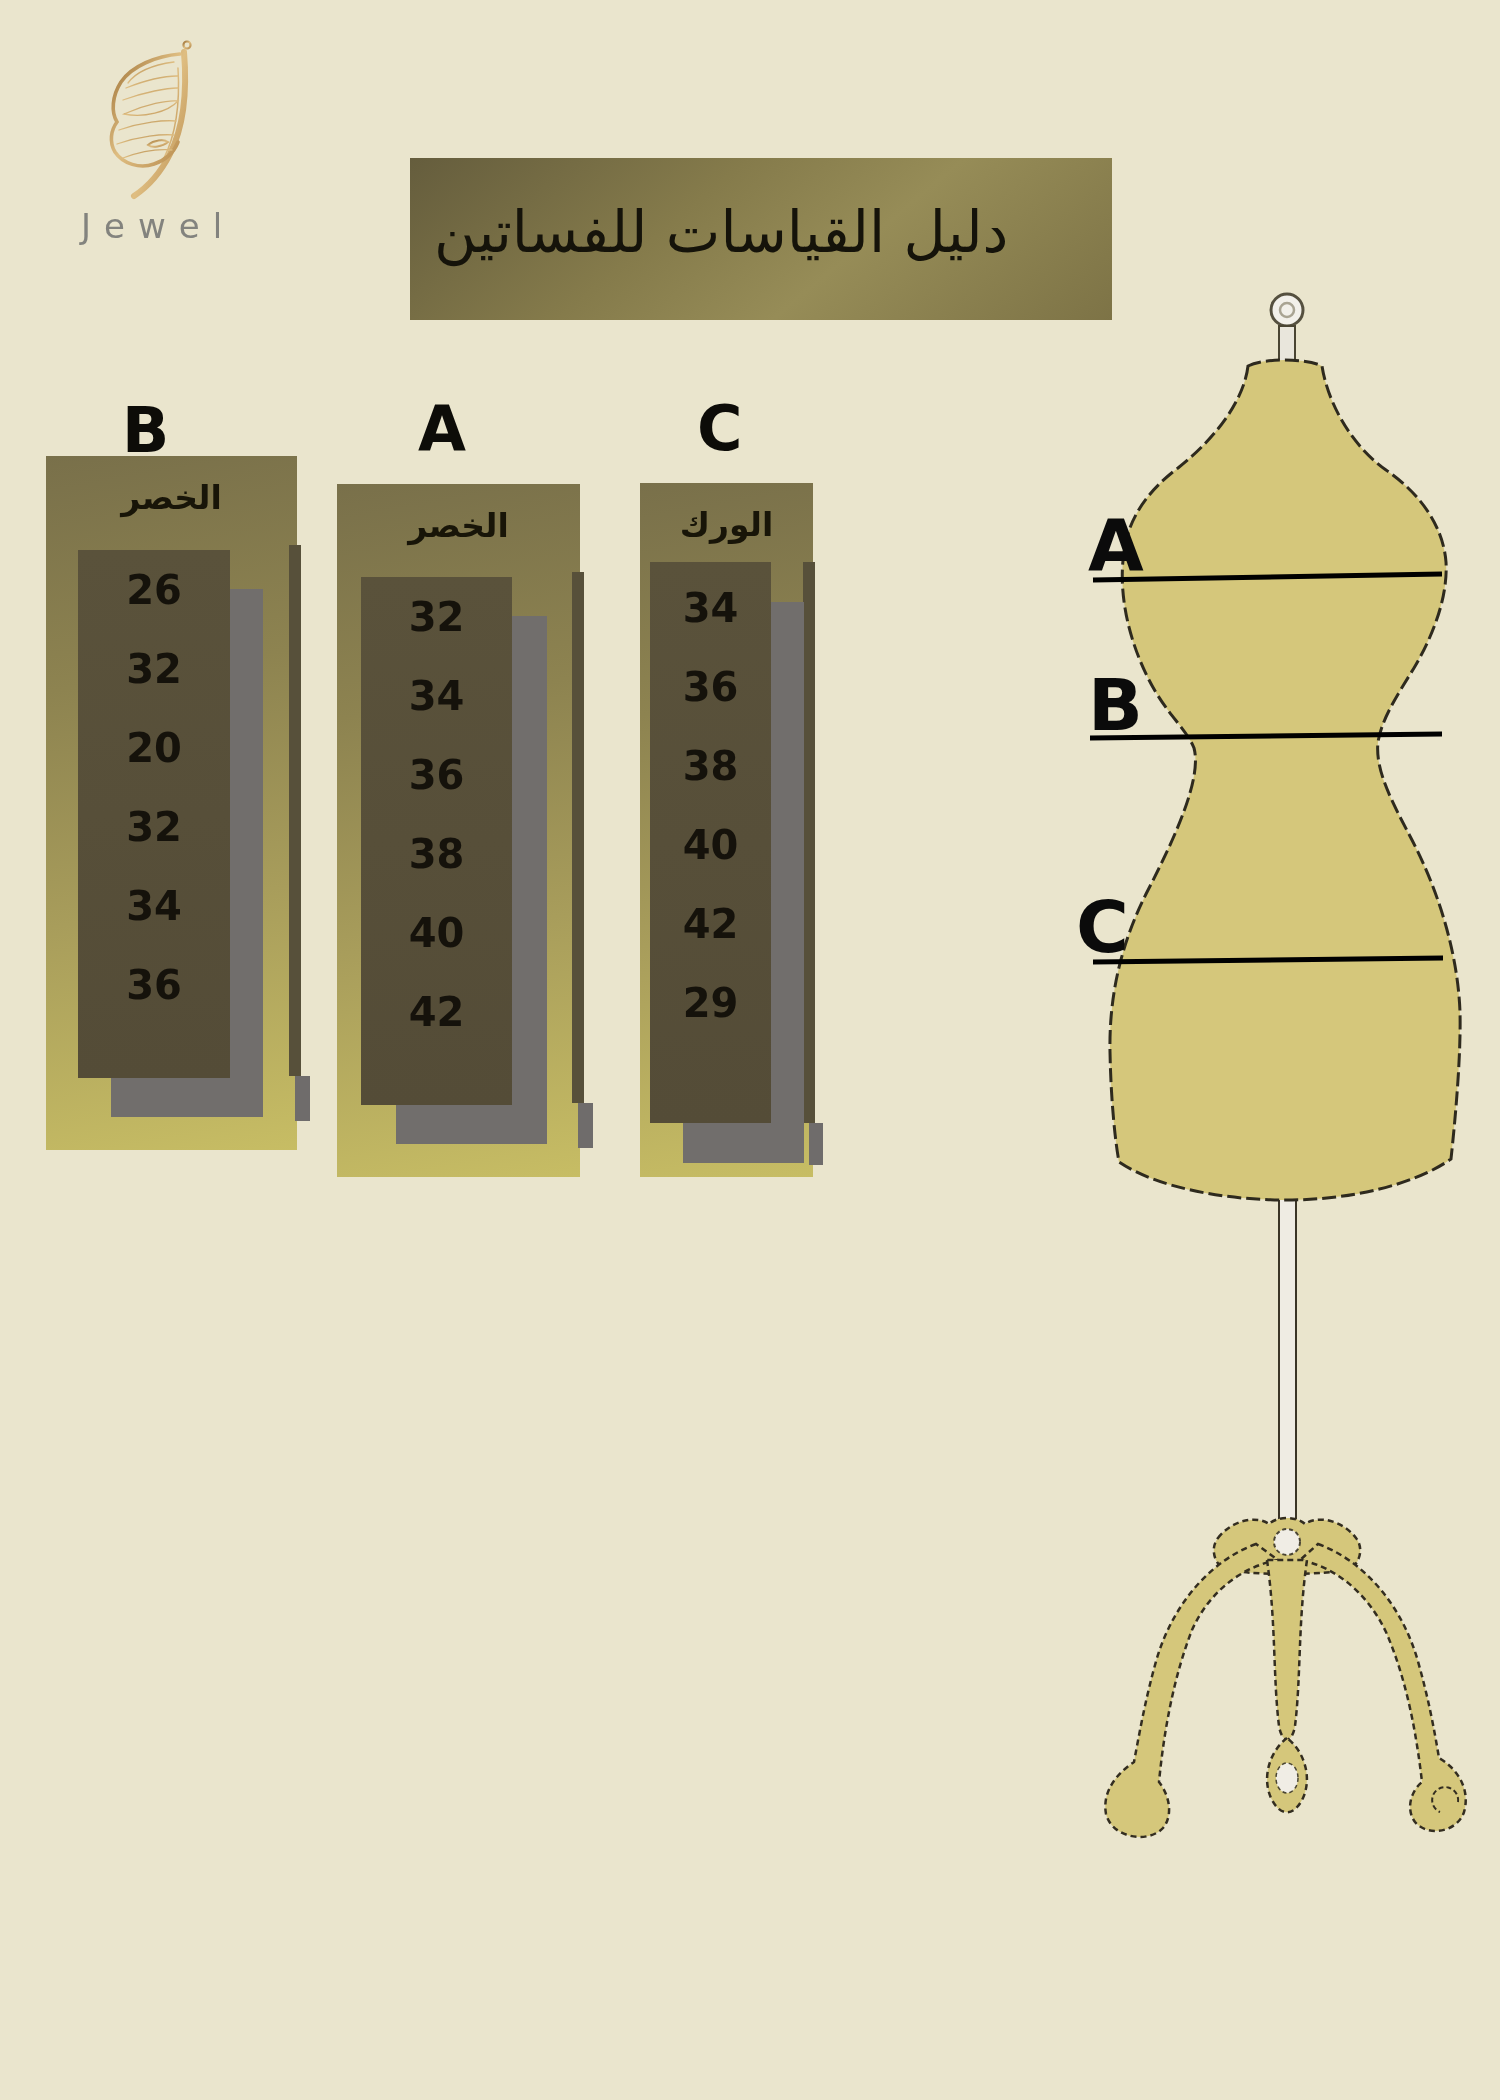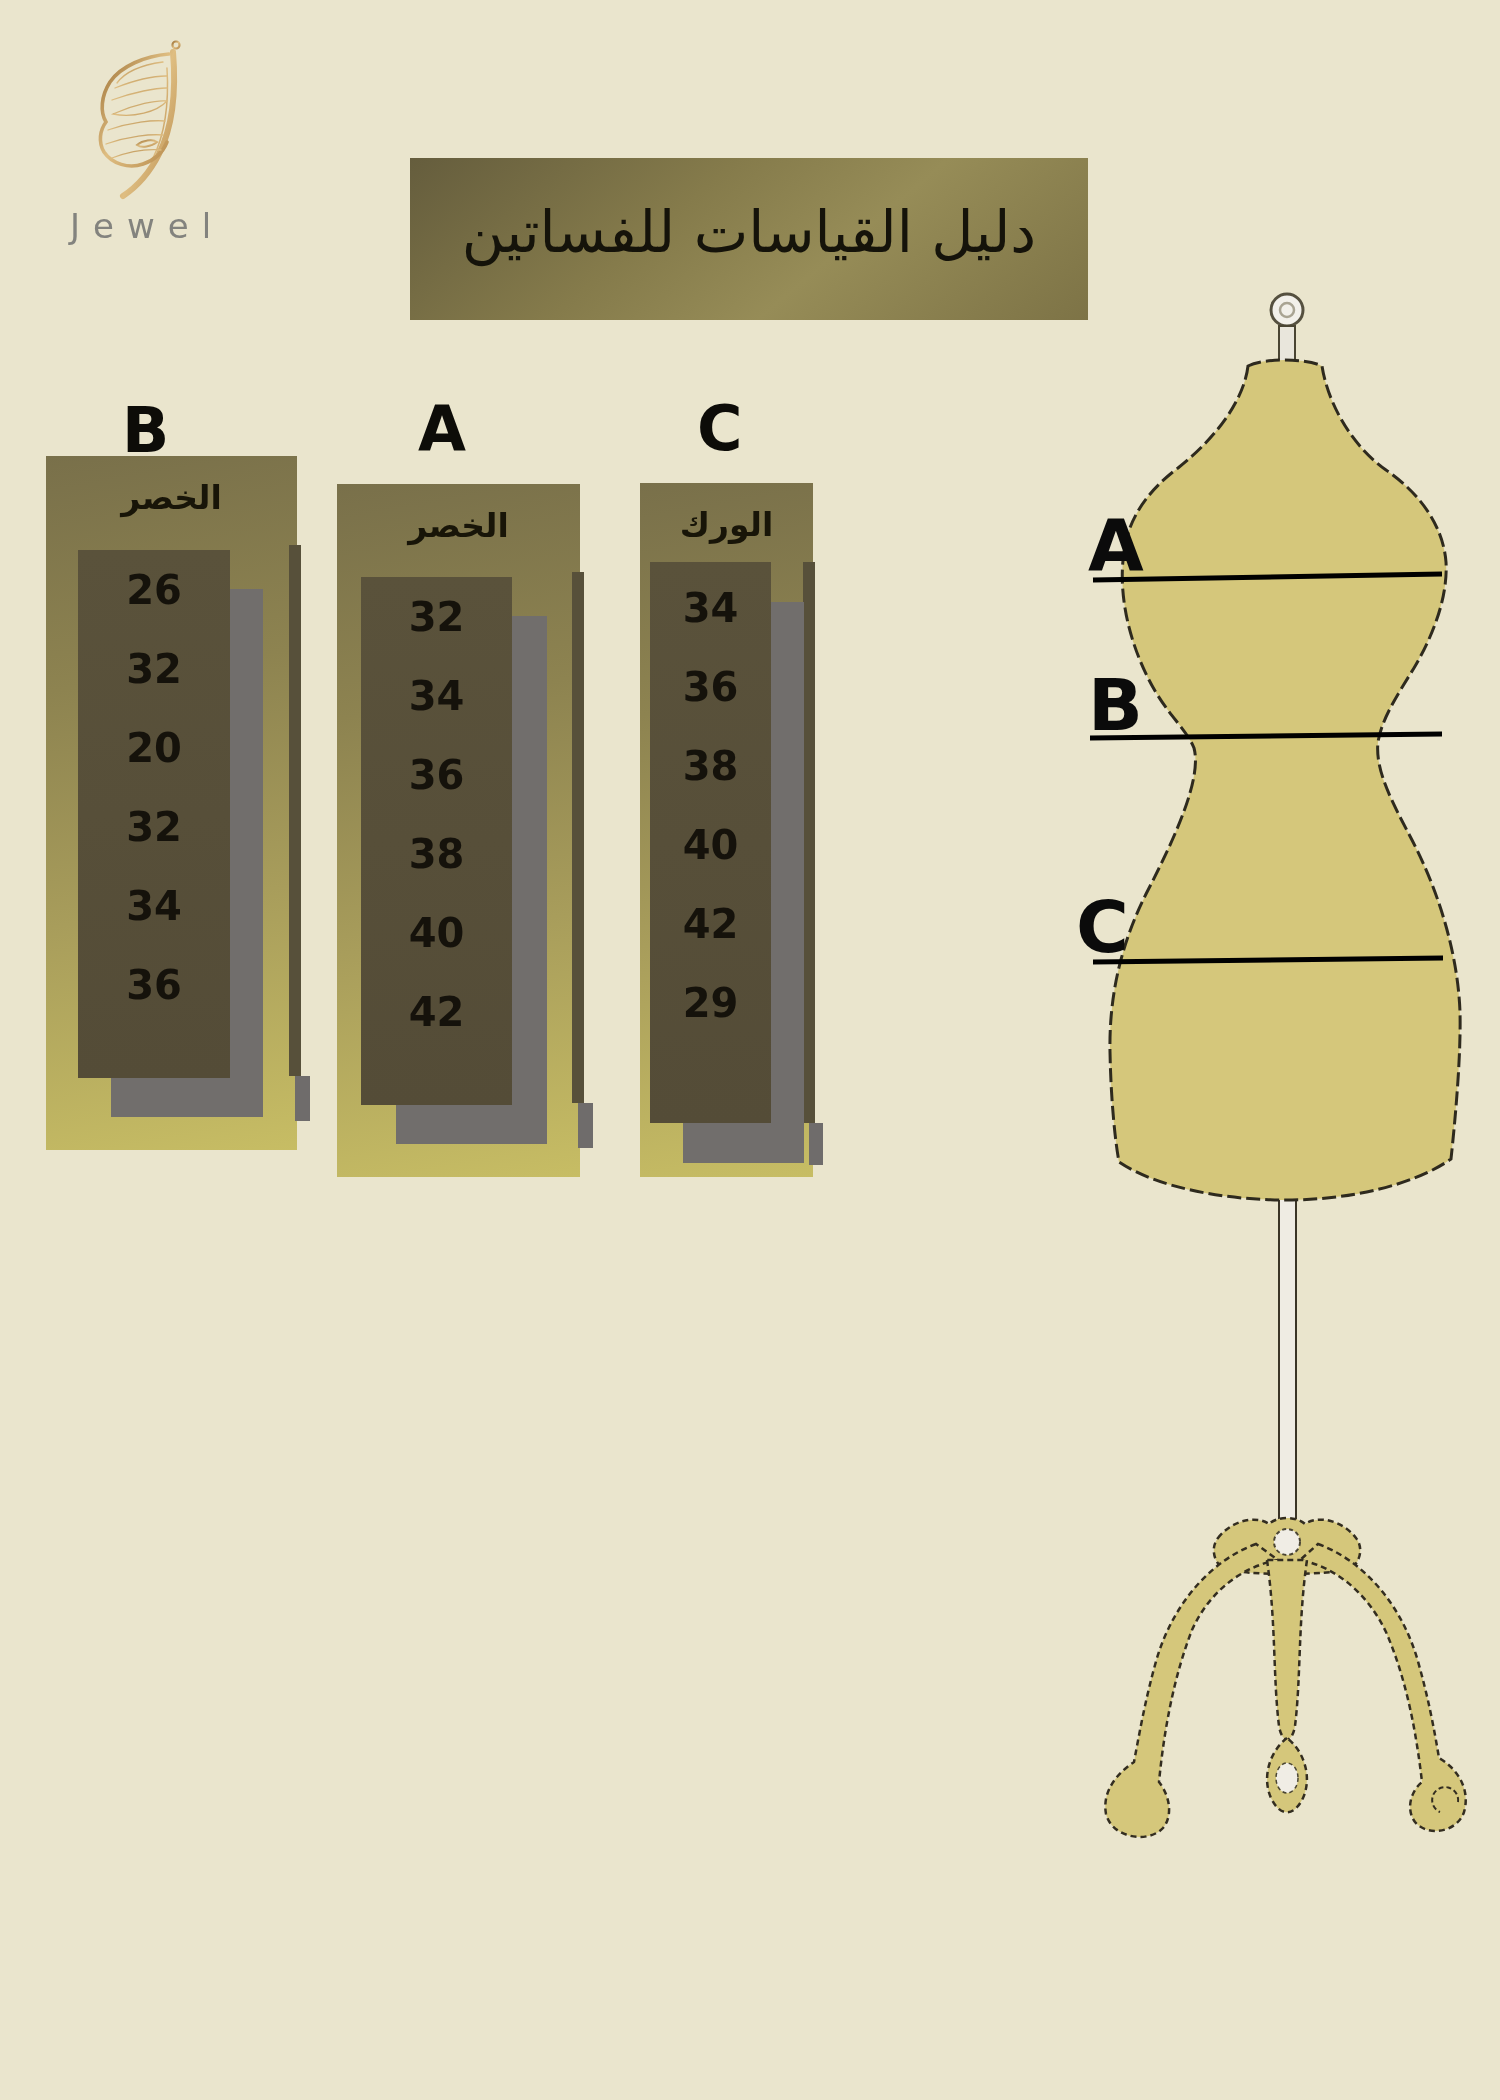--- a/index.html
+++ b/index.html
@@ -1,27 +1,27 @@
 <!DOCTYPE html>
 <html><head>
 <meta charset="utf-8">
 <style>
   html,body{margin:0;padding:0;}
   body{font-family:"DejaVu Sans","Liberation Sans",sans-serif;}
   #canvas{position:relative;width:1500px;height:2100px;background:#eae5cd;overflow:hidden;}
 
   
-  .logo{position:absolute;left:64px;top:34px;width:190px;height:215px;text-align:center;}
+  .logo{position:absolute;left:75px;top:34px;width:190px;height:215px;text-align:center;}
   .brand-name{position:absolute;left:6px;top:172px;font-size:34px;color:#83837e;
               letter-spacing:13px;font-weight:400;}
 
   
   .title-banner{position:absolute;left:410px;top:158px;width:678px;height:162px;
     background:linear-gradient(140deg,#655d3d 0%,#857b4b 38%,#968c57 62%,#7d7346 100%);
-    display:flex;align-items:center;justify-content:center;}
+    display:flex;align-items:center;padding-left:24px;}
   .title-banner .page-title{font-size:58px;color:#15130a;padding-bottom:14px;}
 
   
   .col-letter{position:absolute;font-size:62px;font-weight:700;color:#0d0c08;line-height:1;}
 
   
   .panel{position:absolute;background:linear-gradient(170deg,#79704a 0%,#8d8350 32%,#a89d5b 64%,#c7bd64 100%);}
   .panel.size-panel{background:linear-gradient(170deg,#958a55 0%,#b0a55e 45%,#cdc368 75%,#ded573 100%);}
   .panel-header{position:absolute;left:0;right:0;top:22px;text-align:center;
     font-size:33px;font-weight:700;color:#181508;}

